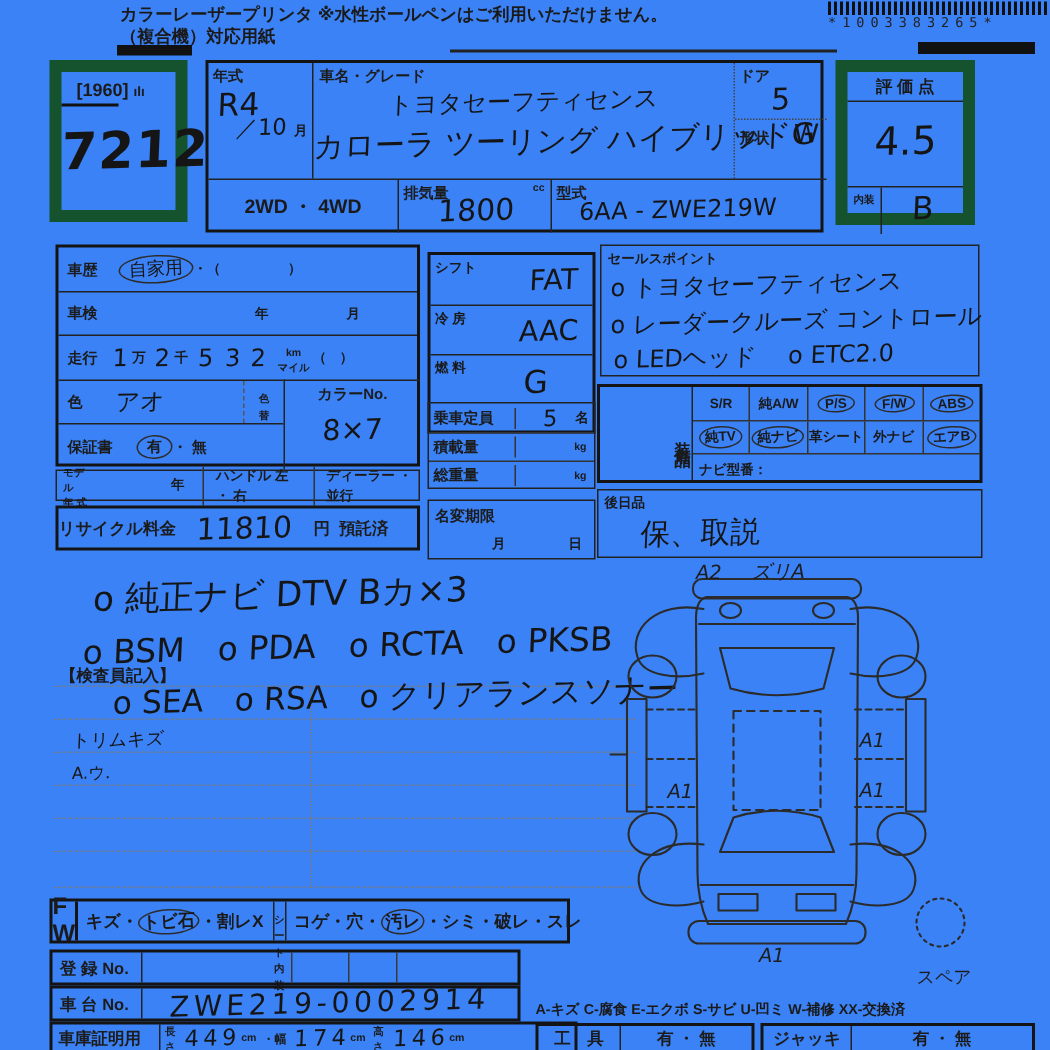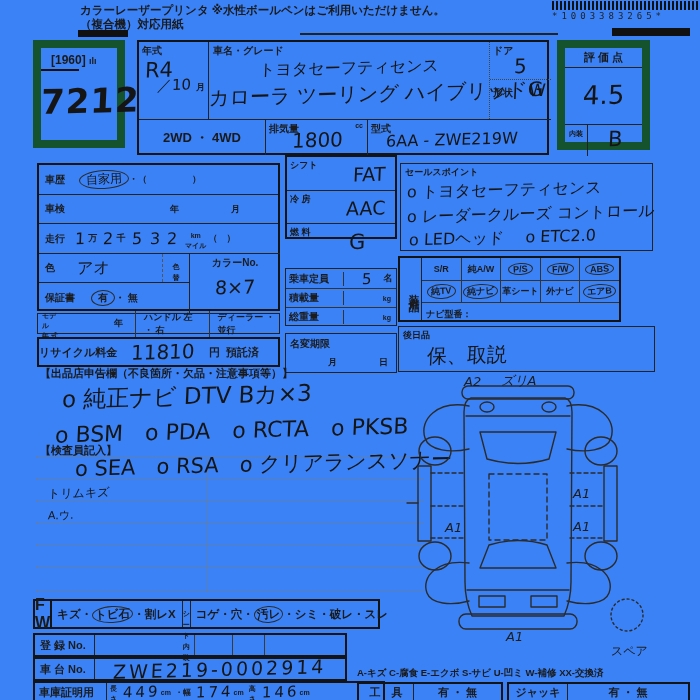--- a/index.html
+++ b/index.html
@@ -157,21 +157,21 @@
     <span class="sm" style="margin-left:8px;padding-left:8px;border-left:1px solid #333;">ディーラー ・ 並行</span>
   </div>
 
   <div class="abs b2 row" style="left:37px;top:337px;width:243px;height:30px;">
     <span class="lbl" style="margin-left:0;font-size:11px;">リサイクル料金</span>
     <span class="hw" style="font-size:20px;margin-left:14px;">11810</span>
     <span class="lbl" style="margin-left:14px;font-size:11px;">円</span>
     <span class="lbl" style="margin-left:6px;font-size:11px;">預託済</span>
   </div>
 
-  <div class="abs b2" style="left:285px;top:155px;width:112px;height:84px;">
+  <div class="abs b2" style="left:285px;top:168px;width:112px;height:121px;">
     <div class="abs" style="left:0;top:0;width:100%;height:33px;">
       <span class="sm" style="position:absolute;left:3px;top:2px;">シフト</span>
       <span class="hw" style="position:absolute;right:10px;top:6px;font-size:19px;">FAT</span>
     </div>
     <div class="abs" style="left:0;top:33px;width:100%;height:33px;border-top:1.5px solid #222;text-align:right;">
       <span class="sm" style="position:absolute;left:3px;top:2px;">冷 房</span>
       <span class="hw" style="position:absolute;right:10px;top:6px;font-size:19px;">AAC</span>
     </div>
     <div class="abs" style="left:0;top:66px;width:100%;height:36px;border-top:1.5px solid #222;">
       <span class="sm" style="position:absolute;left:3px;top:2px;">燃 料</span>
@@ -201,21 +201,21 @@
     <span class="sm" style="position:absolute;right:8px;bottom:3px;">日</span>
   </div>
 
   <div class="abs b1" style="left:400px;top:163px;width:253px;height:88px;">
     <div class="sm" style="margin:2px 0 0 4px;font-size:9px;">セールスポイント</div>
     <div class="hw" style="font-size:16px;margin:1px 0 0 6px;">o トヨタセーフティセンス</div>
     <div class="hw" style="font-size:16px;margin:3px 0 0 6px;">o レーダークルーズ コントロール</div>
     <div class="hw" style="font-size:16px;margin:3px 0 0 8px;">o LEDヘッド　 o ETC2.0</div>
   </div>
 
-  <div class="abs b2" style="left:398px;top:256px;width:223px;height:66px;display:flex;">
+  <div class="abs b2" style="left:398px;top:256px;width:257px;height:66px;display:flex;padding-left:40px;">
     <div style="width:21px;border-right:1.5px solid #222;writing-mode:vertical-rl;text-align:center;font-size:11px;font-weight:bold;letter-spacing:4px;padding-top:3px;">装備品</div>
     <div style="flex:1;position:relative;">
       <div class="abs row" style="left:0;top:0;width:100%;height:22px;">
         <span class="row" style="width:20%;height:100%;justify-content:center;">
             <span class="sm">S/R</span>
           </span>
         <span class="row" style="width:20%;height:100%;justify-content:center;border-left:1px solid #333;">
             <span class="sm">純A/W</span>
           </span>
         <span class="row" style="width:20%;height:100%;justify-content:center;border-left:1px solid #333;">
@@ -249,21 +249,20 @@
         <span class="sm" style="margin-left:4px;">ナビ型番：</span>
       </div>
     </div>
   </div>
 
   <div class="abs b1" style="left:398px;top:326px;width:257px;height:46px;">
     <div class="sm" style="margin:2px 0 0 4px;font-size:9px;">後日品</div>
     <div class="hw" style="font-size:20px;margin:0 0 0 28px;">保、取説</div>
   </div>
 
-  <div class="abs" style="left:40px;top:366px;font-size:11px;font-weight:bold;">【出品店申告欄（不良箇所・欠品・注意事項等）】</div>
   <div class="abs hw" style="left:62px;top:381px;font-size:23px;">o 純正ナビ DTV Bカ×3</div>
   <div class="abs hw" style="left:55px;top:416px;font-size:22px;">o BSM　o PDA　o RCTA　o PKSB</div>
 
   <div class="abs" style="left:40px;top:443px;font-size:11px;font-weight:bold;">【検査員記入】</div>
   <div class="abs dotline" style="left:36px;top:457px;width:388px;"></div>
   <div class="abs dotline" style="left:36px;top:479px;width:388px;"></div>
   <div class="abs dotline" style="left:36px;top:501px;width:388px;"></div>
   <div class="abs dotline" style="left:36px;top:523px;width:388px;"></div>
   <div class="abs dotline" style="left:36px;top:545px;width:388px;"></div>
   <div class="abs dotline" style="left:36px;top:567px;width:388px;"></div>

